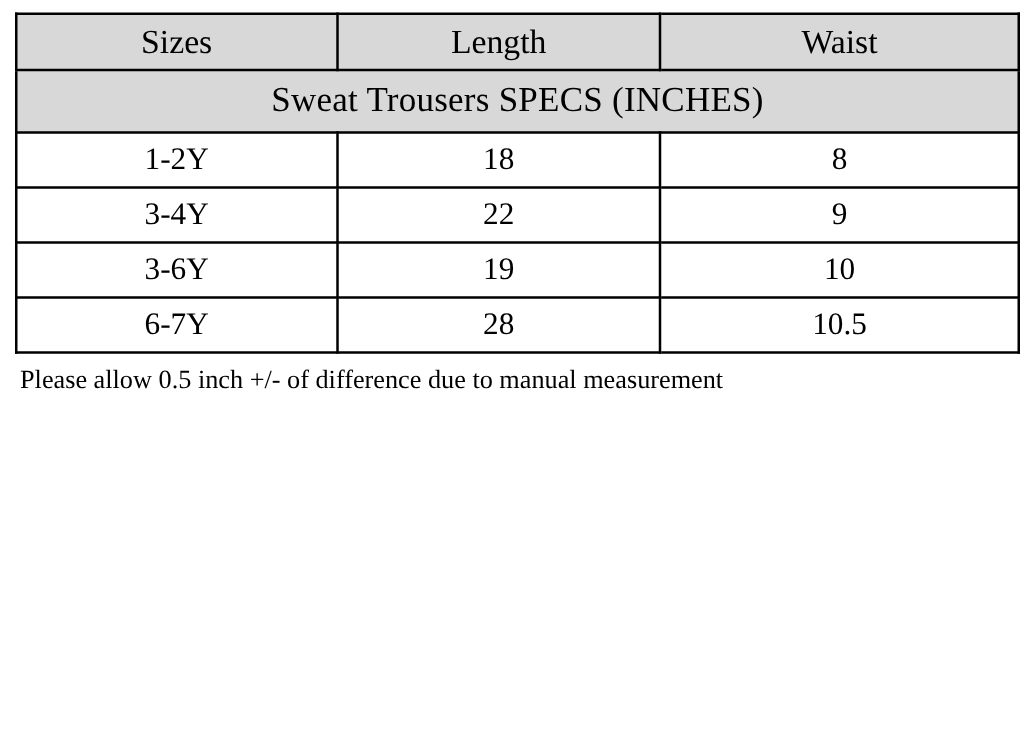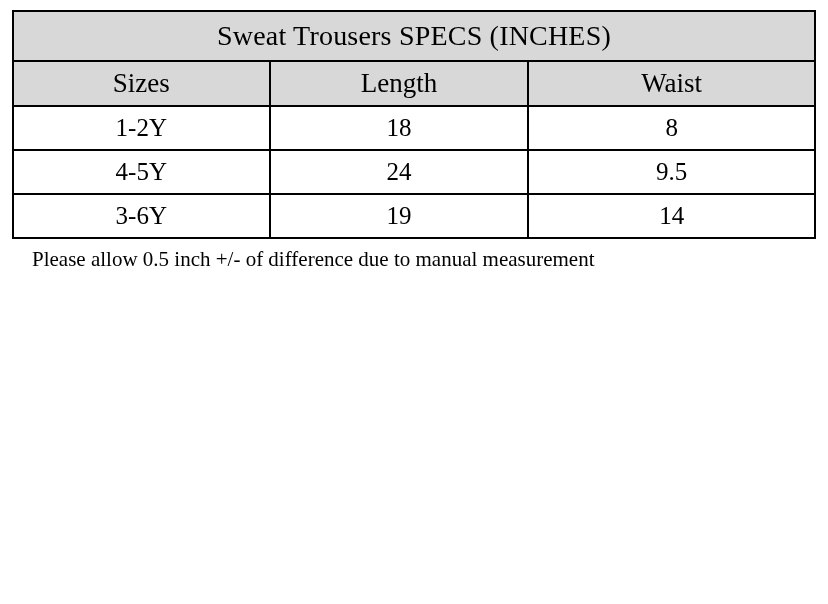--- a/index.html
+++ b/index.html
@@ -50,60 +50,65 @@
   .data-cell {
     font-size: 25px;
     height: 42px;
     background: #ffffff;
     border-radius: 21px;
   }
   .col-size { width: 256px; }
   .col-length { width: 258px; }
   .col-waist { width: 286px; }
   .note {
-    margin: 9px 0 0 32px;
+    margin: 9px 0 0 16px;
     font-size: 21px;
     line-height: 1.1;
   }
 </style>
 </head>
 <body>
 
 <div class="page">
 
   <table class="specs">
     <colgroup>
       <col class="col-size">
       <col class="col-length">
       <col class="col-waist">
     </colgroup>
     <thead>
       <tr>
-        <th class="title-cell" colspan="3">Sweat Trousers SPECS (INCHES)</th>
-      </tr>
-      <tr>
         <th class="header-cell">Sizes</th>
         <th class="header-cell">Length</th>
         <th class="header-cell">Waist</th>
+      </tr>
+      <tr>
+        <th class="title-cell" colspan="3">Sweat Trousers SPECS (INCHES)</th>
       </tr>
     </thead>
     <tbody>
       <tr>
         <td class="data-cell">1-2Y</td>
         <td class="data-cell">18</td>
         <td class="data-cell">8</td>
       </tr>
       <tr>
-        <td class="data-cell">4-5Y</td>
-        <td class="data-cell">24</td>
-        <td class="data-cell">9.5</td>
+        <td class="data-cell">3-4Y</td>
+        <td class="data-cell">22</td>
+        <td class="data-cell">9</td>
       </tr>
       <tr>
         <td class="data-cell">3-6Y</td>
         <td class="data-cell">19</td>
-        <td class="data-cell">14</td>
+        <td class="data-cell">10</td>
+      </tr>
+      <tr>
+        <td class="data-cell">6-7Y</td>
+        <td class="data-cell">28</td>
+        <td class="data-cell">10.5</td>
       </tr>
     </tbody>
   </table>
 
   <div class="note">Please allow 0.5 inch +/- of difference due to manual measurement</div>
 
 </div>
 
 </body></html>

